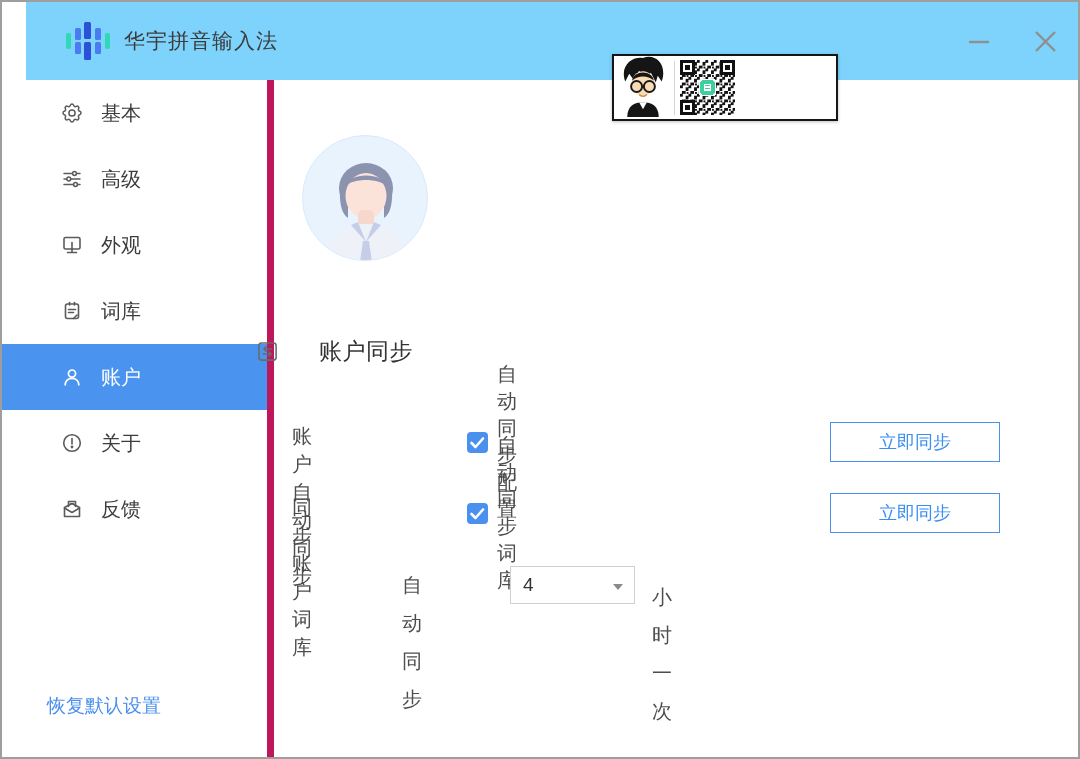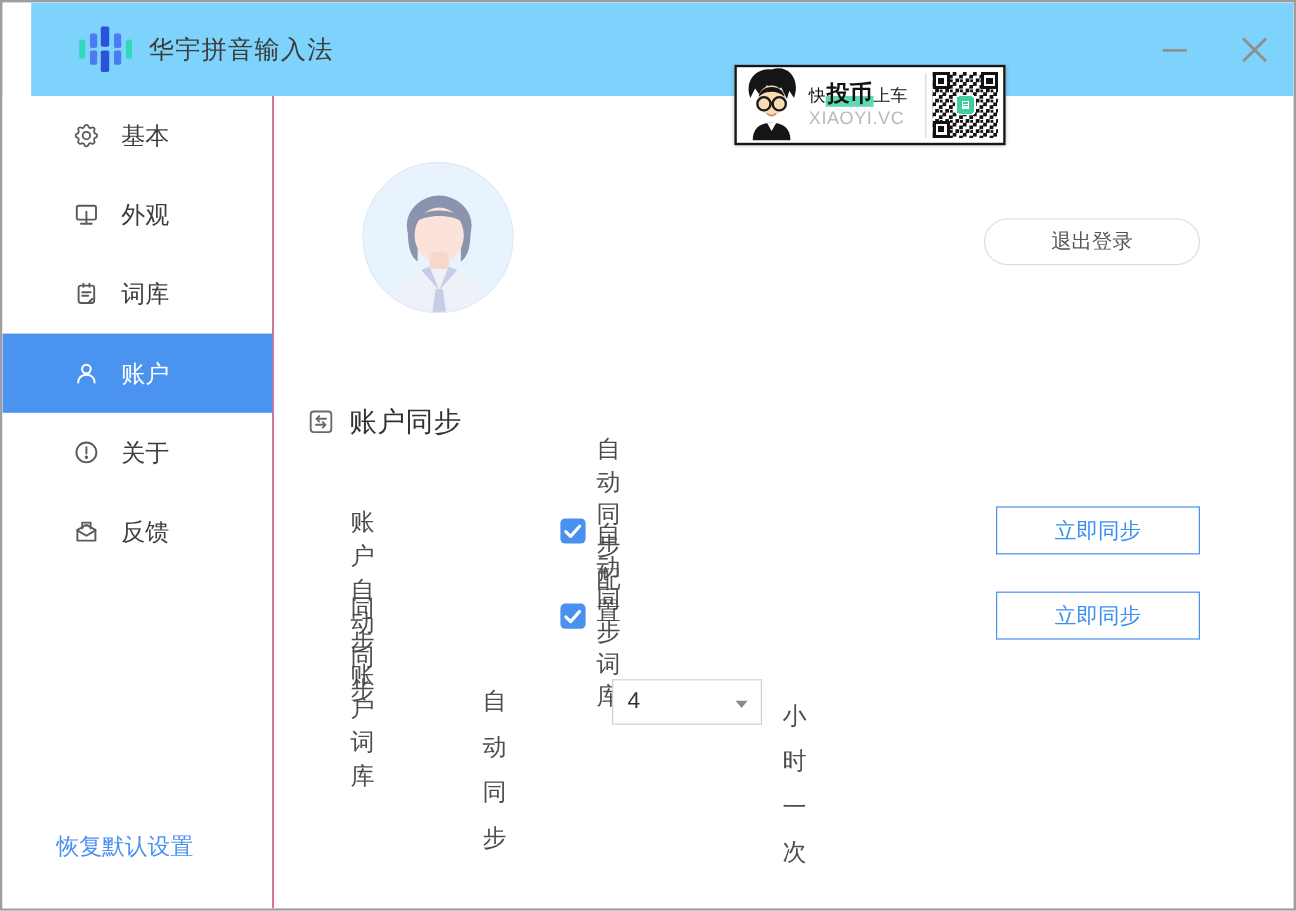--- a/index.html
+++ b/index.html
@@ -25,22 +25,22 @@
   }
   .ad-avatar { width:56px; height:63px; margin-left:2px; flex:0 0 auto; }
   .ad-text { flex:1; padding-left:2px; line-height:1.15; }
   .ad-line1 { font-size:14px; color:#111; white-space:nowrap; }
   .ad-line1 .hl { font-size:19px; font-weight:bold; background:linear-gradient(0deg,#5fd8b4 42%, transparent 42%); padding:0 1px; }
   .ad-site { font-size:15px; color:#b9b9b9; letter-spacing:.5px; }
   .ad-divider { width:1px; height:54px; background:#d6d6d6; margin:0 5px 0 2px; }
   .ad-qr { width:55px; height:55px; margin-right:4px; flex:0 0 auto; }
   
   .sidebar {
-    position:absolute; left:0; top:78px; bottom:0; width:226px;
-    background:#fff; border-right:1px solid #be185d;
+    position:absolute; left:0; top:78px; bottom:0; width:272px;
+    background:#fff; border-right:7px solid #be185d;
   }
   .nav-item {
     height:66px; display:flex; align-items:center; padding-left:58px;
     color:#3d3d3d; cursor:pointer;
   }
   .nav-item .nicon { width:24px; height:24px; color:#5b5b5b; margin-right:17px; flex:0 0 auto; }
   .nav-item .nlabel { font-size:20px; }
   .nav-item.selected { background:#4a94f0; color:#fff; }
   .nav-item.selected .nicon { color:#fff; }
   .restore-link {
@@ -58,21 +58,21 @@
     filter:blur(3px);
   }
   .email-text { font-size:21px; color:#3f3f3f; margin-left:2px; }
   .logout-btn {
     position:absolute; left:818px; top:180px; width:180px; height:39px;
     border:1px solid #dcdcdc; border-radius:20px; background:#fff;
     font-size:17px; color:#555; display:flex; align-items:center; justify-content:center; cursor:pointer;
   }
   .section-header { position:absolute; left:253px; top:334px; display:flex; align-items:center; }
   .section-icon { width:25px; height:25px; color:#6a6a6a; margin-right:11px; }
-  .section-title { font-size:23px; color:#333; letter-spacing:.5px; }
+  .section-title { font-size:23px; color:#333; letter-spacing:.5px;margin-left:28px; }
   .sync-row { position:absolute; left:0; height:40px; }
   .sync-row.r1 { top:420px; }
   .sync-row.r2 { top:491px; }
   .row-label { position:absolute; left:290px; top:0; line-height:28px; font-size:20px; color:#4d4d4d; }
   .cb-group { position:absolute; left:465px; top:0; height:40px; display:flex; align-items:center; cursor:pointer; }
   .checkbox {
     width:21px; height:21px; border-radius:4px; background:#4a90ee;
     display:flex; align-items:center; justify-content:center; flex:0 0 auto;
   }
   .cb-label { font-size:20px; color:#4d4d4d; margin-left:9px; }
@@ -135,24 +135,20 @@
         <path d="M9,26 C3,10 16,0 27,2 C40,-3 52,9 46,26 L42,20 L40,27 L35,17 L30,23 L23,15 L18,25 L13,18 Z" fill="#151515"></path>
         <ellipse cx="27" cy="28" rx="11.5" ry="12.5" fill="#f9dcb4"></ellipse>
         <path d="M16,25 C17.5,14 36.5,14 38,25 C32,19.5 22,19.5 16,25 Z" fill="#151515"></path>
         <circle cx="20.5" cy="31" r="5.6" fill="none" stroke="#1a1a1a" stroke-width="2"></circle>
         <circle cx="33.5" cy="31" r="5.6" fill="none" stroke="#1a1a1a" stroke-width="2"></circle>
         <line x1="26" y1="31" x2="28" y2="31" stroke="#1a1a1a" stroke-width="2"></line>
         <path d="M23.5,39.5 Q27,42.5 30.5,39.5" fill="none" stroke="#c98b5e" stroke-width="1.4" stroke-linecap="round"></path>
         <path d="M11,62 C11,51 18,47 27,47 C36,47 43,51 43,62 Z" fill="#151515"></path>
         <path d="M23,47 L27,54 L31,47 Z" fill="#ffffff"></path>
       </svg>
-    </div>
-    <div class="ad-text">
-      <div class="ad-line1"><span>快</span><span class="hl">投币</span><span>上车</span></div>
-      <div class="ad-site">XIAOYI.VC</div>
     </div>
     <div class="ad-divider"></div>
     <div class="ad-qr">
       <svg viewBox="0 0 52 52" width="55" height="55" shape-rendering="crispEdges">
         <defs>
           <pattern id="qrp" width="8" height="8" patternUnits="userSpaceOnUse">
             <rect x="0" y="0" width="3" height="3" fill="#111"></rect>
             <rect x="5" y="2" width="3" height="3" fill="#111"></rect>
             <rect x="2" y="5" width="3" height="3" fill="#111"></rect>
             <rect x="6" y="6" width="2" height="2" fill="#111"></rect>
@@ -179,20 +175,33 @@
     <div class="nav-item">
       <span class="nicon">
         <svg viewBox="0 0 24 24" width="24" height="24" fill="none" stroke="currentColor" stroke-width="1.5" stroke-linecap="round" stroke-linejoin="round">
           <path d="M10.325 4.317c.426-1.756 2.924-1.756 3.35 0a1.724 1.724 0 002.573 1.066c1.543-.94 3.31.826 2.37 2.37a1.724 1.724 0 001.065 2.572c1.756.426 1.756 2.924 0 3.35a1.724 1.724 0 00-1.066 2.573c.94 1.543-.826 3.31-2.37 2.37a1.724 1.724 0 00-2.572 1.065c-.426 1.756-2.924 1.756-3.35 0a1.724 1.724 0 00-2.573-1.066c-1.543.94-3.31-.826-2.37-2.37a1.724 1.724 0 00-1.065-2.572c-1.756-.426-1.756-2.924 0-3.35a1.724 1.724 0 001.066-2.573c-.94-1.543.826-3.31 2.37-2.37.996.608 2.296.07 2.572-1.065z"></path>
           <circle cx="12" cy="12" r="3.1"></circle>
         </svg>
       </span>
       <span class="nlabel">基本</span>
     </div>
 
+    <div class="nav-item">
+      <span class="nicon">
+        <svg viewBox="0 0 24 24" width="24" height="24" fill="none" stroke="currentColor" stroke-width="1.5" stroke-linecap="round">
+          <line x1="4" y1="6.5" x2="20" y2="6.5"></line>
+            <circle cx="14.5" cy="6.5" r="1.9" fill="#fff"></circle>
+          <line x1="4" y1="12" x2="20" y2="12"></line>
+            <circle cx="8.8" cy="12" r="1.9" fill="#fff"></circle>
+          <line x1="4" y1="17.5" x2="20" y2="17.5"></line>
+            <circle cx="15.5" cy="17.5" r="1.9" fill="#fff"></circle>
+        </svg>
+      </span>
+      <span class="nlabel">高级</span>
+    </div>
 
     <div class="nav-item">
       <span class="nicon">
         <svg viewBox="0 0 24 24" width="24" height="24" fill="none" stroke="currentColor" stroke-width="1.6" stroke-linecap="round" stroke-linejoin="round">
           <rect x="4" y="4.5" width="16" height="11.5" rx="1.5"></rect>
           <line x1="12" y1="9.5" x2="12" y2="16"></line>
           <line x1="12" y1="16" x2="12" y2="19"></line>
           <line x1="7.5" y1="19.5" x2="16.5" y2="19.5"></line>
         </svg>
       </span>
@@ -258,21 +267,20 @@
       <path d="M42,50 C46,36 80,36 84,50 C74,42 52,42 42,50 Z" fill="#8b93ae"></path>
       <rect x="55" y="74" width="16" height="16" rx="5" fill="#f6d7cb"></rect>
       <path d="M22,126 C22,100 40,88 63,88 C86,88 104,100 104,126 Z" fill="#eef1f8"></path>
       <path d="M48,89 L63,106 L55,86 Z" fill="#c6cde8"></path>
       <path d="M78,89 L63,106 L71,86 Z" fill="#c6cde8"></path>
       <path d="M60,105 h6 l3,21 h-12 Z" fill="#c6cde8"></path>
     </svg>
   </div>
 
 
-  <div class="logout-btn">退出登录</div>
 
   <div class="section-header">
     <span class="section-icon">
       <svg viewBox="0 0 24 24" width="25" height="25" fill="none" stroke="currentColor" stroke-width="1.5" stroke-linecap="round" stroke-linejoin="round">
         <rect x="3.75" y="3.75" width="16.5" height="16.5" rx="2.5"></rect>
         <path d="M16,9.6 H8.4 M10.6,7.4 L8.4,9.6 L10.6,11.8"></path>
         <path d="M8,14.4 H15.6 M13.4,12.2 L15.6,14.4 L13.4,16.6"></path>
       </svg>
     </span>
     <span class="section-title">账户同步</span>

